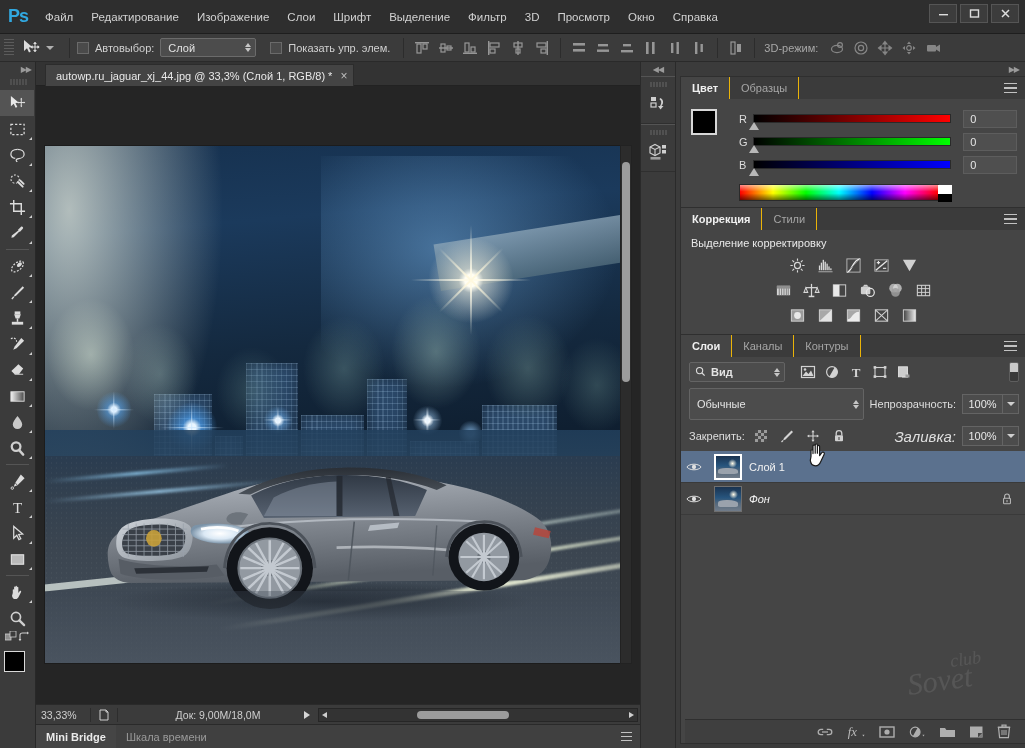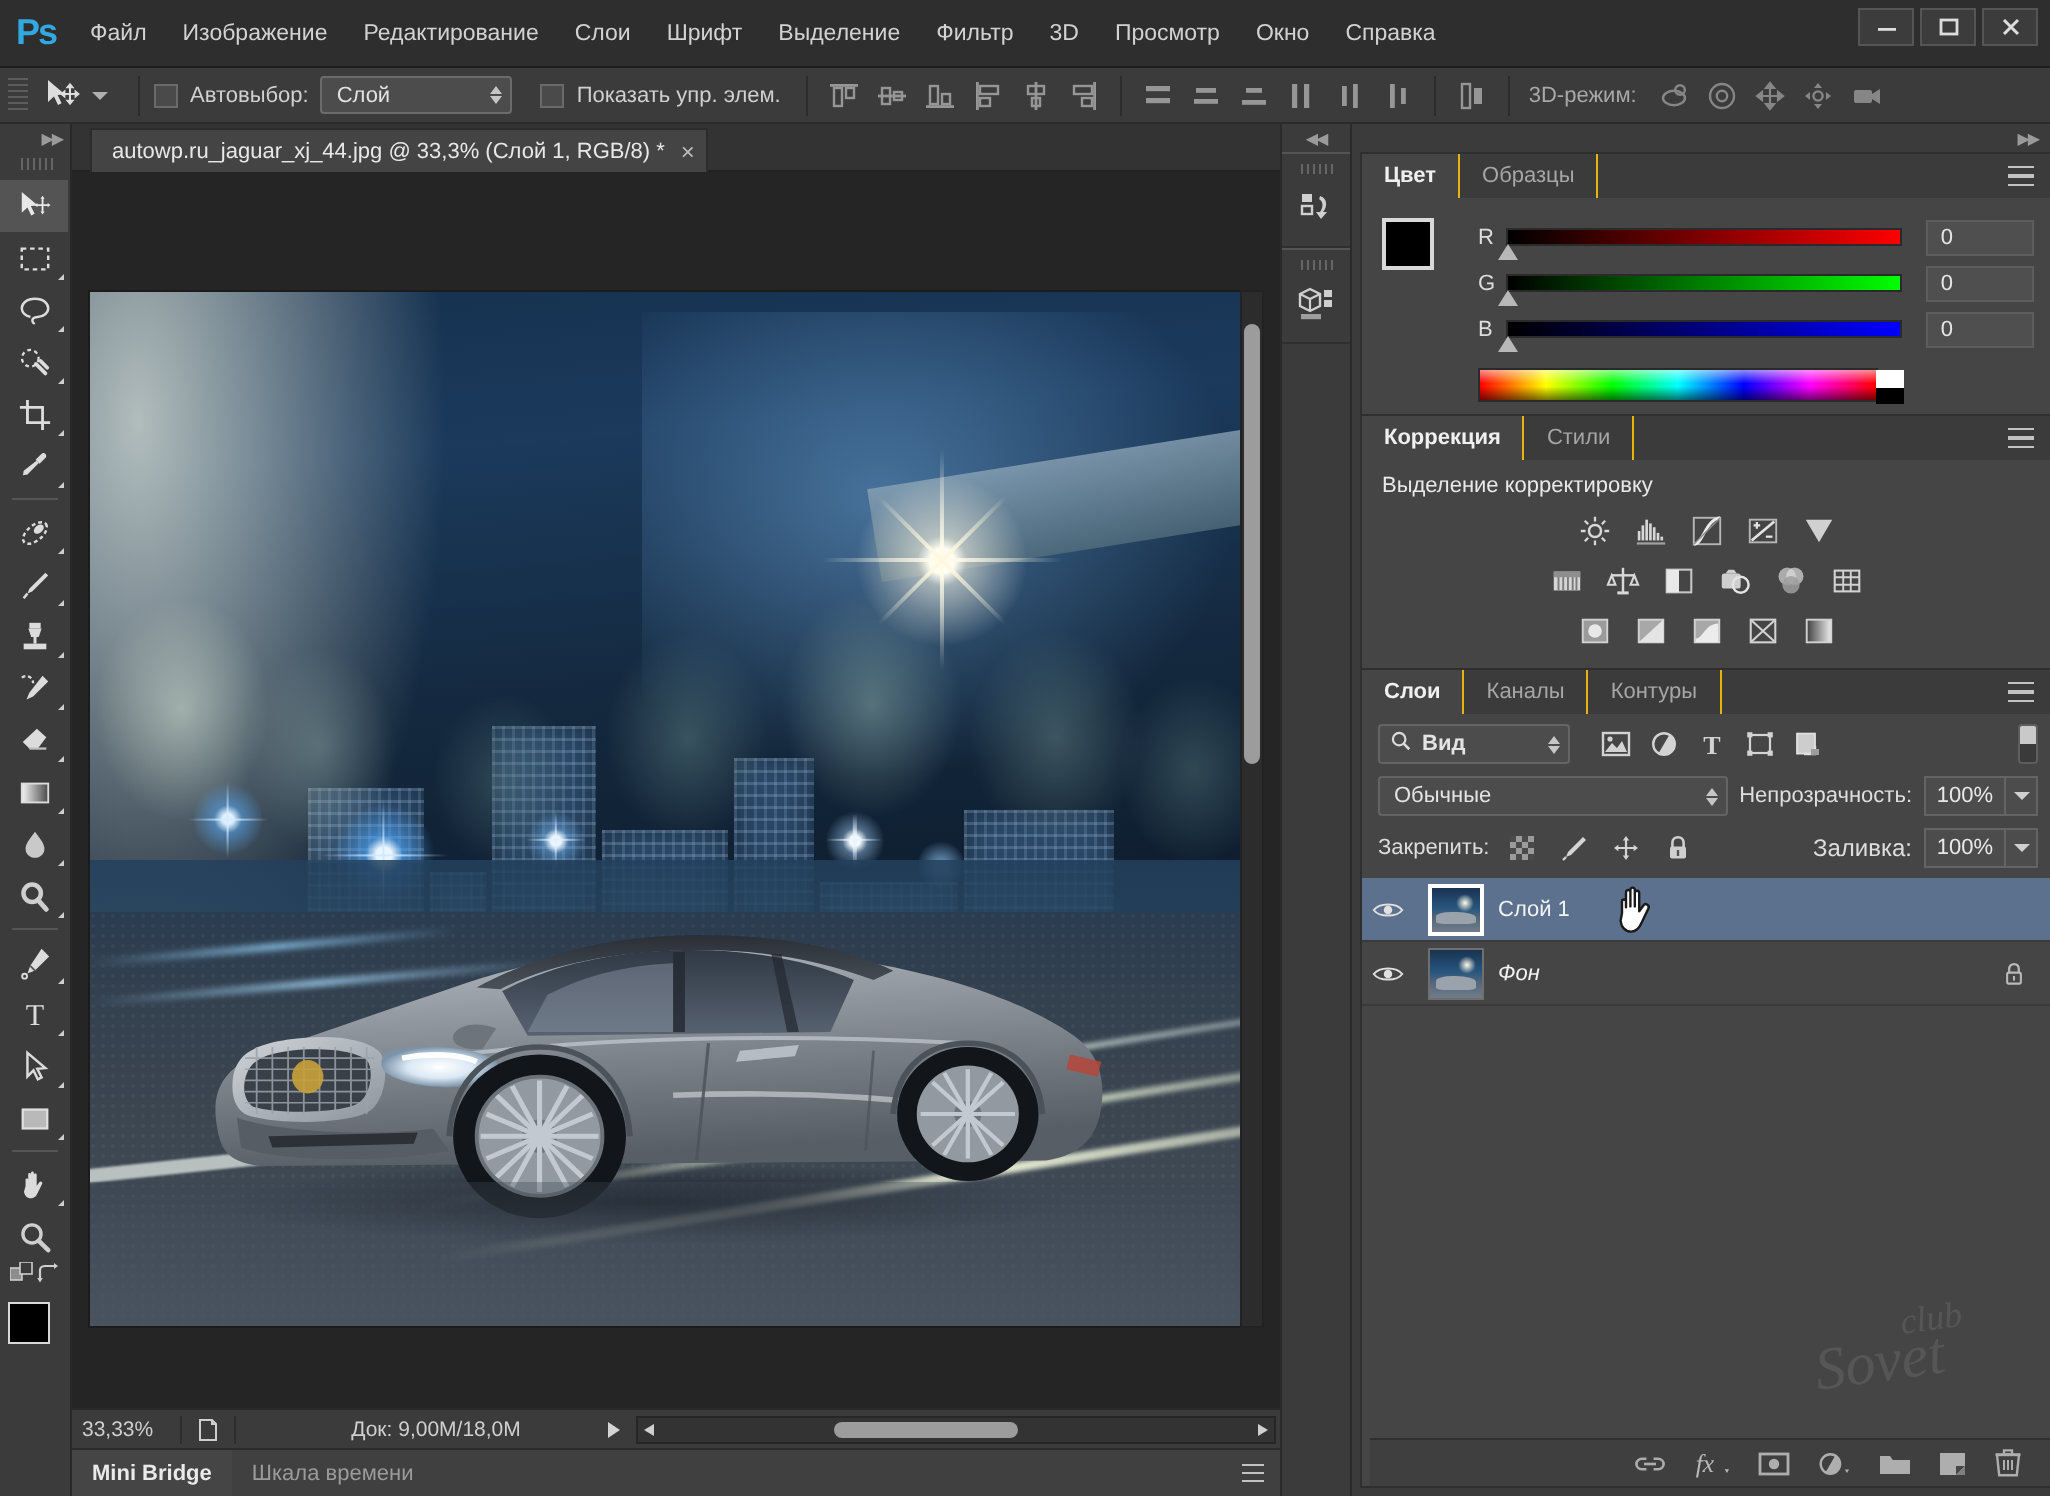--- a/index.html
+++ b/index.html
@@ -225,21 +225,21 @@
   .adj-ic { width: 22px; height: 20px; display: flex; align-items: center; justify-content: center; }
 
   
   .lay-row1 { display: flex; align-items: center; padding: 5px 6px 4px 8px; gap: 6px; font-weight: bold; }
   .filter-sel { display: flex; align-items: center; height: 20px; width: 96px; background: #4c4c4c;
     border: 1px solid #646464; border-radius: 2px; padding: 0 4px 0 5px; justify-content: space-between; font-size: 11px; color: #e4e4e4; }
   .ftype { display: flex; gap: 2px; margin-left: 6px; }
   .ftype-ic { width: 22px; height: 20px; display: flex; align-items: center; justify-content: center; }
   .onoff { width: 10px; height: 20px; margin-left: auto; background: linear-gradient(180deg,#c9c9c9 50%, #3a3a3a 50%); border: 1px solid #5e5e5e; border-radius: 2px; }
   .lay-row2 { display: flex; align-items: center; padding: 2px 6px 3px 8px; gap: 6px; }
-  .blend-sel { display: flex; align-items: center; height: 20px; flex: 1; background: #4c4c4c;
+  .blend-sel { display: flex; align-items: center; height: 32px; flex: 1; background: #4c4c4c;
     border: 1px solid #646464; border-radius: 2px; padding: 0 4px 0 7px; justify-content: space-between; font-size: 11px; color: #e4e4e4; }
   .num-field { display: flex; align-items: center; height: 20px; }
   .num-val { width: 40px; height: 20px; background: #4c4c4c; border: 1px solid #646464; border-right: none;
     font-size: 11px; color: #e8e8e8; display: flex; align-items: center; justify-content: center; }
   .num-btn { width: 17px; height: 20px; background: #4c4c4c; border: 1px solid #646464;
     display: flex; align-items: center; justify-content: center; }
   .lay-row3 { display: flex; align-items: center; padding: 3px 6px 5px 8px; gap: 6px; }
   .lock-ic { width: 20px; height: 18px; display: flex; align-items: center; justify-content: center; }
   .layer-list { background: #454545; }
   .layer-item { display: flex; align-items: center; height: 32px; border-bottom: 1px solid #3a3a3a; position: relative; }
@@ -259,22 +259,22 @@
 </style>
 </head>
 <body>
 
 <div class="app">
 
   <div class="menubar">
     <div class="ps-logo">Ps</div>
     <div class="menu-items">
       <div class="menu-item">Файл</div>
+      <div class="menu-item">Редактирование</div>
       <div class="menu-item">Изображение</div>
-      <div class="menu-item">Редактирование</div>
       <div class="menu-item">Слои</div>
       <div class="menu-item">Шрифт</div>
       <div class="menu-item">Выделение</div>
       <div class="menu-item">Фильтр</div>
       <div class="menu-item">3D</div>
       <div class="menu-item">Просмотр</div>
       <div class="menu-item">Окно</div>
       <div class="menu-item">Справка</div>
     </div>
     <div class="win-buttons">
@@ -1161,21 +1161,21 @@
               <path d="M7 3 L7 11 M3 7 L11 7" stroke="#d4d4d4" stroke-width="1.1"></path>
             </svg>
         </div>
         <div class="lock-ic">
           <svg width="14" height="14" viewBox="0 0 14 14">
               <path d="M4.2 6.5 L4.2 4.4 C4.2 2.6 5.4 1.6 7 1.6 C8.6 1.6 9.8 2.6 9.8 4.4 L9.8 6.5" fill="none" stroke="#d0d0d0" stroke-width="1.3"></path>
               <rect x="3" y="6.3" width="8" height="6" rx="1" fill="#d0d0d0"></rect>
               <rect x="6.4" y="8" width="1.2" height="3" fill="#555"></rect>
             </svg>
         </div>
-        <span style="margin-left:auto; font-size:12px; color:#dedede;">Заливка:</span>
+        <span style="margin-left:auto; font-size:15px; color:#dedede;font-style:italic;">Заливка:</span>
         <div class="num-field">
           <div class="num-val">100%</div>
           <div class="num-btn">
             <span style="width:0;height:0;border-left:4px solid transparent;border-right:4px solid transparent;border-top:4px solid #cfcfcf;"></span>
           </div>
         </div>
       </div>
 
       <div class="layer-list">
         <div class="layer-item selected">

